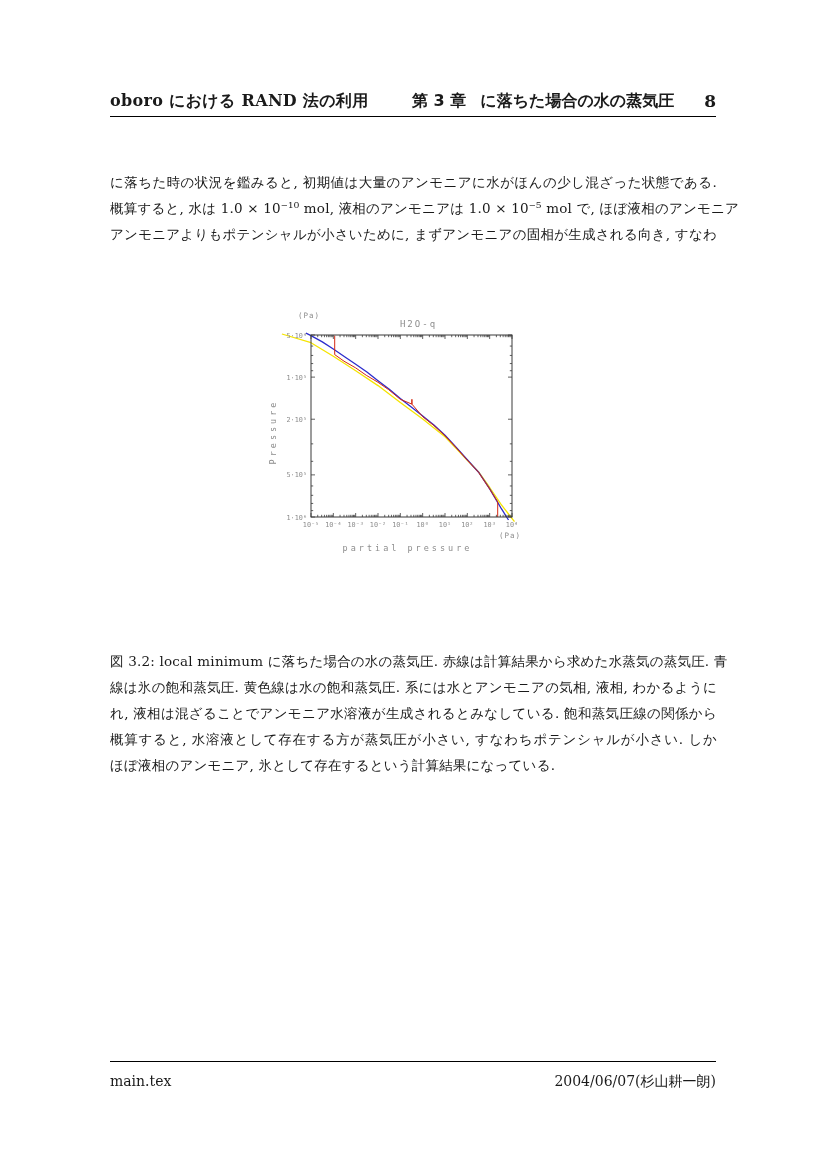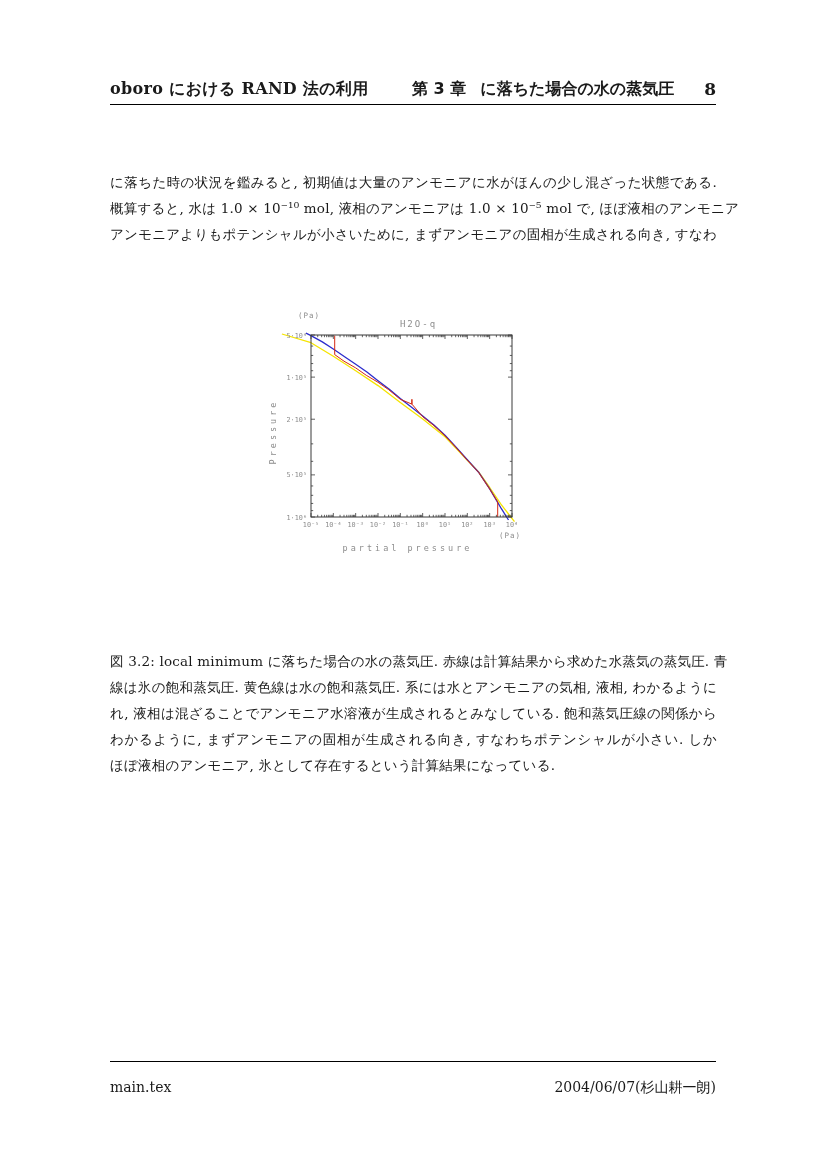--- a/index.html
+++ b/index.html
@@ -6,21 +6,21 @@
   .page{
     position:relative;
     width:826px;height:1169px;
     background:#ffffff;
     font-family:"DejaVu Serif","Liberation Serif",serif;
     color:#1a1a1a;
     overflow:hidden;
   }
   
   .hdr{
-    position:absolute;left:110px;top:78px;width:606px;height:22px;
+    position:absolute;left:110px;top:90px;width:606px;height:22px;
     display:flex;justify-content:space-between;align-items:flex-end;
     border-bottom:1.6px solid #000;
     padding-bottom:4px;
     font-weight:bold;font-size:16px;
   }
   .hdr-left{font-family:"DejaVu Serif","Liberation Serif",serif;letter-spacing:.3px;}
   .hdr-right{display:flex;align-items:flex-start;font-family:"DejaVu Sans","Liberation Sans",sans-serif;}
   .hdr-chapter{margin-right:14px;}
   .hdr-page{margin-left:30px;font-family:"DejaVu Serif","Liberation Serif",serif;font-size:17px;}
   
@@ -28,21 +28,21 @@
   .txt .line{text-align:justify;text-align-last:justify;white-space:nowrap;letter-spacing:.2px;}
   .txt .line.last{text-align-last:auto;}
   #body-block{top:137px;}
   #caption-block{top:616px;}
   
   #figure{position:absolute;left:256px;top:304px;width:296px;height:262px;}
   
   .ftr{
     position:absolute;left:110px;top:1061px;width:606px;
     border-top:1px solid #000;
-    padding-top:17px;
+    padding-top:11px;
     display:flex;justify-content:space-between;
     font-size:14px;
   }
 </style>
 </head>
 <body>
 
 <div class="page">
 
   <div class="hdr">
@@ -278,21 +278,21 @@
       <text x="64" y="14" fill="#8c8c8c" font-size="7.5" text-anchor="end" letter-spacing="1" font-family="&quot;DejaVu Sans Mono&quot;,&quot;Liberation Mono&quot;,monospace">(Pa)</text>
       <text x="254" y="234" fill="#8c8c8c" font-size="7.5" text-anchor="middle" letter-spacing="1" font-family="&quot;DejaVu Sans Mono&quot;,&quot;Liberation Mono&quot;,monospace">(Pa)</text>
       <text x="151.5" y="247" fill="#8c8c8c" font-size="8.5" text-anchor="middle" letter-spacing="3" font-family="&quot;DejaVu Sans Mono&quot;,&quot;Liberation Mono&quot;,monospace">partial pressure</text>
       <text x="20" y="128" fill="#8c8c8c" font-size="8.5" text-anchor="middle" letter-spacing="3" font-family="&quot;DejaVu Sans Mono&quot;,&quot;Liberation Mono&quot;,monospace" transform="rotate(-90 20 128)">Pressure</text>
     </svg>
 
   <div class="txt" id="caption-block">
     <div class="line">図 3.2: local minimum に落ちた場合の水の蒸気圧. 赤線は計算結果から求めた水蒸気の蒸気圧. 青</div>
     <div class="line">線は氷の飽和蒸気圧. 黄色線は水の飽和蒸気圧. 系には水とアンモニアの気相, 液相, わかるように</div>
     <div class="line">れ, 液相は混ざることでアンモニア水溶液が生成されるとみなしている. 飽和蒸気圧線の関係から</div>
-    <div class="line">わかるように, まずアンモニアの固相が生成される向き, すなわちポテンシャルが小さい. しか</div>
+    <div class="line">概算すると, 水溶液として存在する方が蒸気圧が小さい, すなわちポテンシャルが小さい. しか</div>
     <div class="line last">ほぼ液相のアンモニア, 氷として存在するという計算結果になっている.</div>
   </div>
 
   <div class="ftr">
     <span>main.tex</span>
     <span>2004/06/07(杉山耕一朗)</span>
   </div>
 
 </div>
 

